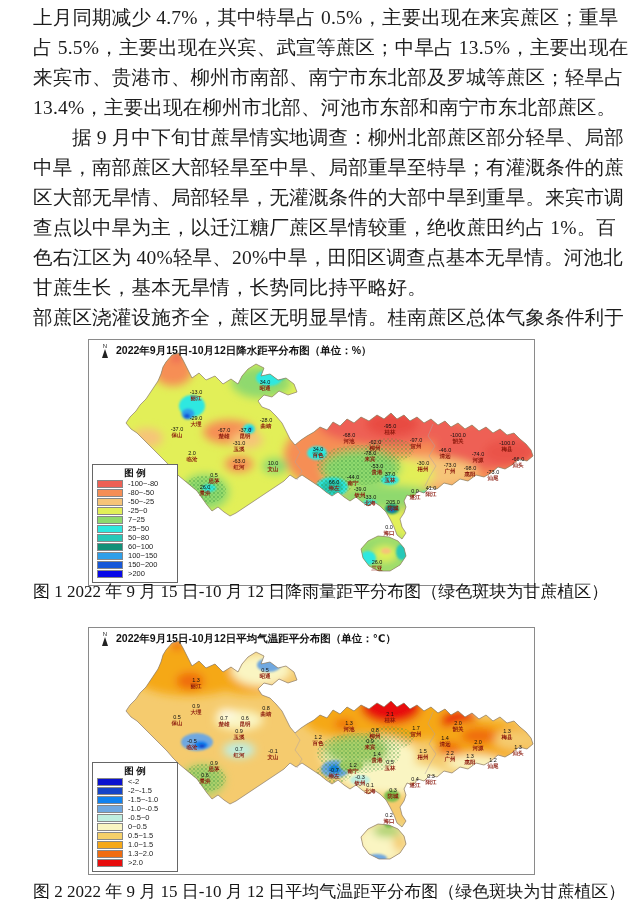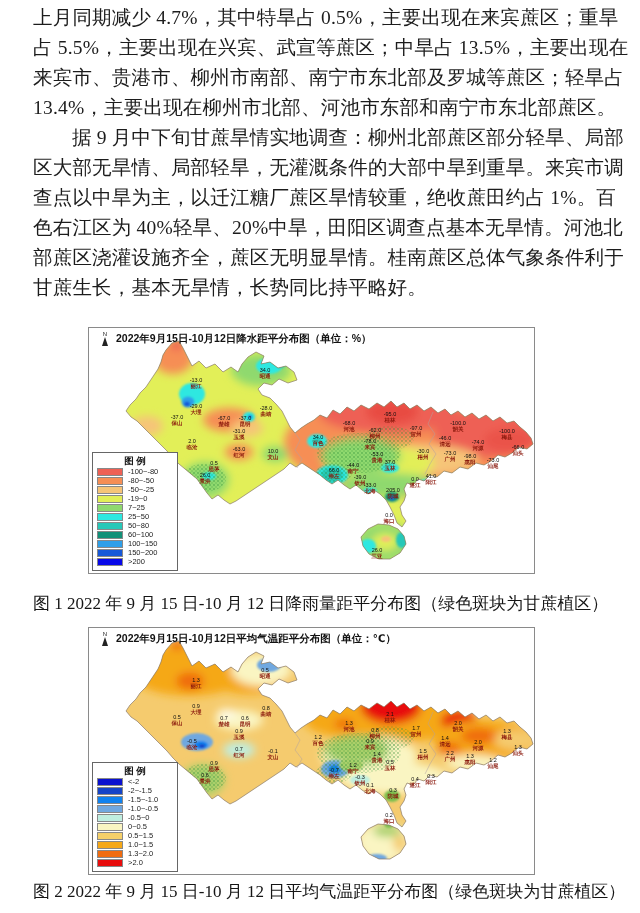--- a/index.html
+++ b/index.html
@@ -2,24 +2,24 @@
 <html><head>
 <meta charset="utf-8">
 <style>
   html,body{margin:0;padding:0;background:#ffffff;}
   .page{position:relative;width:640px;height:913px;background:#ffffff;overflow:hidden;
         font-family:"Liberation Serif","DejaVu Serif",serif;color:#1c1c1c;}
   .bodytext{position:absolute;left:33px;top:3px;width:576px;}
   .bline{font-size:19.5px;line-height:30px;height:30px;white-space:nowrap;letter-spacing:0.2px;}
   .bline.indent{padding-left:39px;}
   .caption{position:absolute;left:33px;font-size:17px;white-space:nowrap;color:#151515;}
-  #caption1{top:592px;}
+  #caption1{top:580px;}
   #caption2{top:880px;}
   .mapframe{position:absolute;left:88px;width:445px;background:#ffffff;border:1px solid #8a8a8a;box-sizing:content-box;}
-  #map1{top:327px;height:245px;}
+  #map1{top:339px;height:245px;}
   #map2{top:627px;height:246px;}
   .mapsvg{position:absolute;left:0;top:0;display:block;}
   .maptitle{position:absolute;left:27px;top:4px;font-family:"Liberation Sans","DejaVu Sans",sans-serif;
             font-weight:bold;font-size:10.5px;color:#111;white-space:nowrap;}
   .north{position:absolute;left:10px;top:3px;width:12px;text-align:center;}
   .north .nl{font-size:6px;line-height:6px;font-family:"Liberation Sans","DejaVu Sans",sans-serif;color:#222;}
   .north .tri{width:0;height:0;border-left:3.5px solid transparent;border-right:3.5px solid transparent;
               border-bottom:9px solid #222;margin:0 auto;}
   .legend{position:absolute;left:3px;bottom:2px;width:76px;background:#ffffff;border:1px solid #666;
           padding:2px 4px 4px;font-family:"Liberation Sans","DejaVu Sans",sans-serif;}
@@ -36,25 +36,26 @@
 <body>
 
 <div class="page">
 
   <div class="bodytext" id="bodytext">
       <div class="bline">上月同期减少 4.7%，其中特旱占 0.5%，主要出现在来宾蔗区；重旱</div>
       <div class="bline">占 5.5%，主要出现在兴宾、武宣等蔗区；中旱占 13.5%，主要出现在</div>
       <div class="bline">来宾市、贵港市、柳州市南部、南宁市东北部及罗城等蔗区；轻旱占</div>
       <div class="bline">13.4%，主要出现在柳州市北部、河池市东部和南宁市东北部蔗区。</div>
       <div class="bline indent">据 9 月中下旬甘蔗旱情实地调查：柳州北部蔗区部分轻旱、局部</div>
+      <div class="bline">中旱，南部蔗区大部轻旱至中旱、局部重旱至特旱；有灌溉条件的蔗</div>
       <div class="bline">区大部无旱情、局部轻旱，无灌溉条件的大部中旱到重旱。来宾市调</div>
       <div class="bline">查点以中旱为主，以迁江糖厂蔗区旱情较重，绝收蔗田约占 1%。百</div>
       <div class="bline">色右江区为 40%轻旱、20%中旱，田阳区调查点基本无旱情。河池北</div>
+      <div class="bline">甘蔗生长，基本无旱情，长势同比持平略好。</div>
       <div class="bline">部蔗区浇灌设施齐全，蔗区无明显旱情。桂南蔗区总体气象条件利于</div>
-      <div class="bline">甘蔗生长，基本无旱情，长势同比持平略好。</div>
     </div>
 
   <div class="mapframe" id="map1">
     <svg class="mapsvg" width="445" height="245" viewBox="0 0 445 245">
       <defs>
         <clipPath id="m1clip">
           <path d="M77,22 L83,15 L90,13 L94,20 L98,28 L103,38 L110,33 L117,40 L126,36 L134,44 L142,39 L149,44 L153,36 L159,29 L167,24 L175,28 L172,36 L181,34 L189,40 L197,38 L205,44 L208,52 L199,55 L190,51 L183,57 L175,55 L169,61 L173,67 L181,70 L187,76 L193,83 L197,91 L201,99 L206,105 L212,100 L218,96 L225,92 L231,87 L238,90 L244,82 L251,86 L258,79 L265,83 L272,77 L280,81 L288,75 L295,79 L302,73 L308,79 L315,75 L321,81 L328,77 L335,83 L342,79 L349,85 L356,81 L362,87 L369,83 L376,89 L383,85 L390,91 L397,87 L404,93 L411,89 L418,95 L425,93 L431,99 L437,104 L442,110 L444,116 L438,121 L430,119 L423,125 L416,129 L409,127 L402,133 L395,137 L387,135 L379,141 L371,139 L363,145 L355,143 L348,149 L341,147 L335,153 L329,151 L324,157 L318,155 L315,161 L317,167 L315,173 L311,179 L313,187 L317,193 L313,199 L308,195 L305,187 L301,179 L297,172 L291,166 L285,162 L279,166 L273,162 L267,157 L261,161 L255,157 L249,152 L243,156 L237,152 L231,147 L225,143 L219,139 L213,135 L207,139 L201,135 L195,141 L189,145 L183,149 L177,153 L171,157 L165,161 L159,165 L153,169 L147,173 L141,176 L135,172 L129,167 L123,171 L118,165 L113,158 L108,151 L102,146 L96,141 L90,136 L84,130 L78,123 L72,117 L66,111 L60,105 L54,99 L48,93 L42,89 L37,83 L41,77 L47,71 L51,65 L57,59 L61,53 L65,47 L69,41 L72,34 L74,27 Z"></path>
           <path d="M272,209 L279,201 L289,196 L300,197 L309,201 L315,208 L317,216 L311,225 L301,231 L290,231 L280,226 L274,218 Z"></path>
         </clipPath>
         <filter id="b1big" x="-30%" y="-30%" width="160%" height="160%">
@@ -140,21 +141,21 @@
           <div class="lrow">
             <span class="lsw" style="background: rgb(246, 142, 85);"></span>
             <span class="llab">-80~-50</span>
           </div>
           <div class="lrow">
             <span class="lsw" style="background: rgb(246, 196, 120);"></span>
             <span class="llab">-50~-25</span>
           </div>
           <div class="lrow">
             <span class="lsw" style="background: rgb(226, 239, 88);"></span>
-            <span class="llab">-19~0</span>
+            <span class="llab">-25~0</span>
           </div>
           <div class="lrow">
             <span class="lsw" style="background: rgb(143, 217, 110);"></span>
             <span class="llab">7~25</span>
           </div>
           <div class="lrow">
             <span class="lsw" style="background: rgb(45, 232, 224);"></span>
             <span class="llab">25~50</span>
           </div>
           <div class="lrow">

